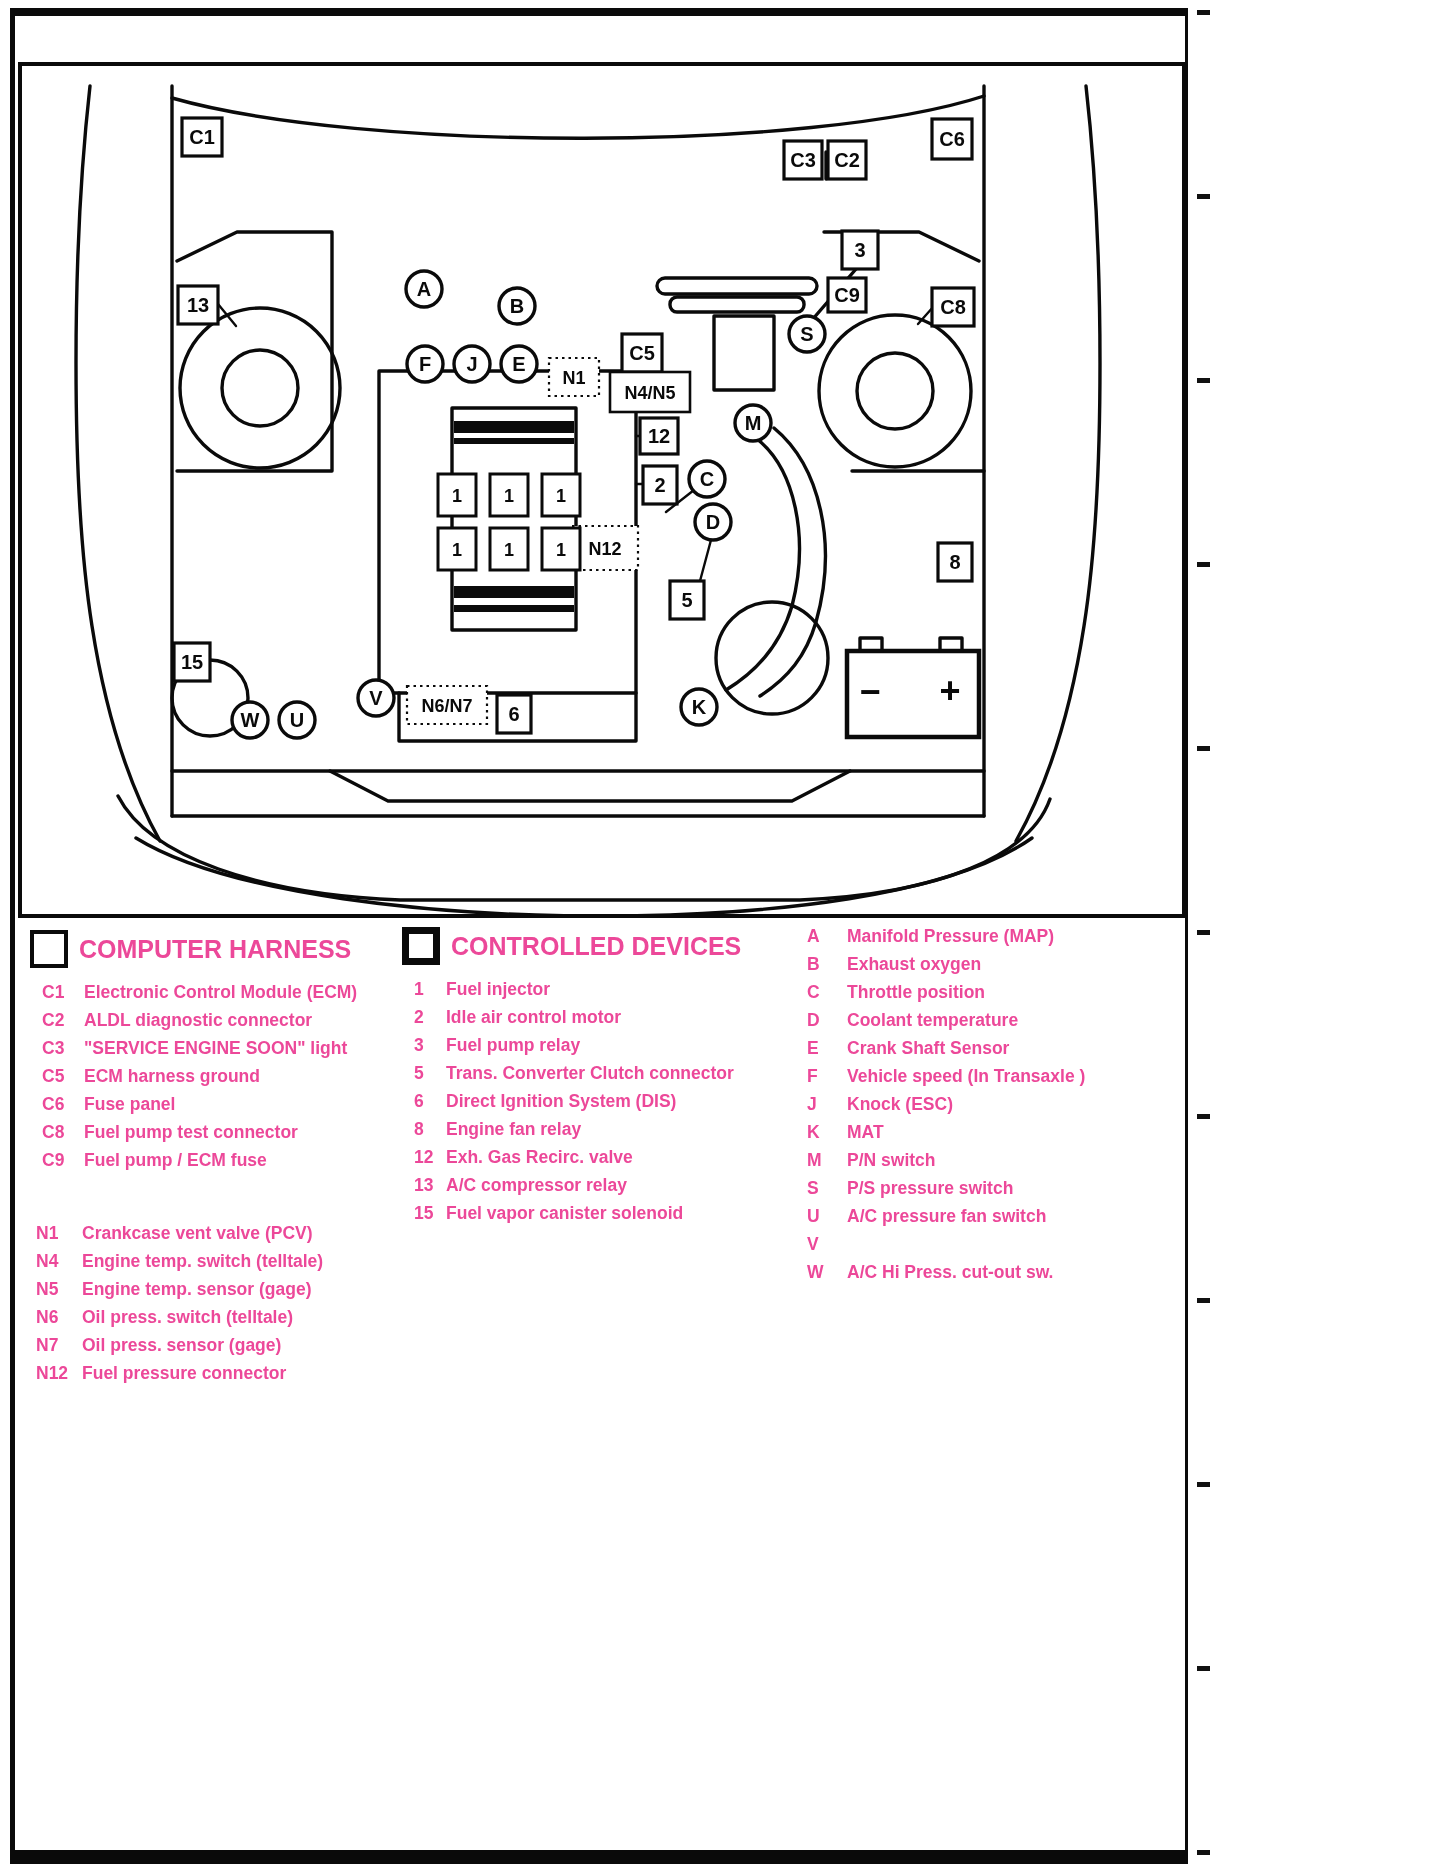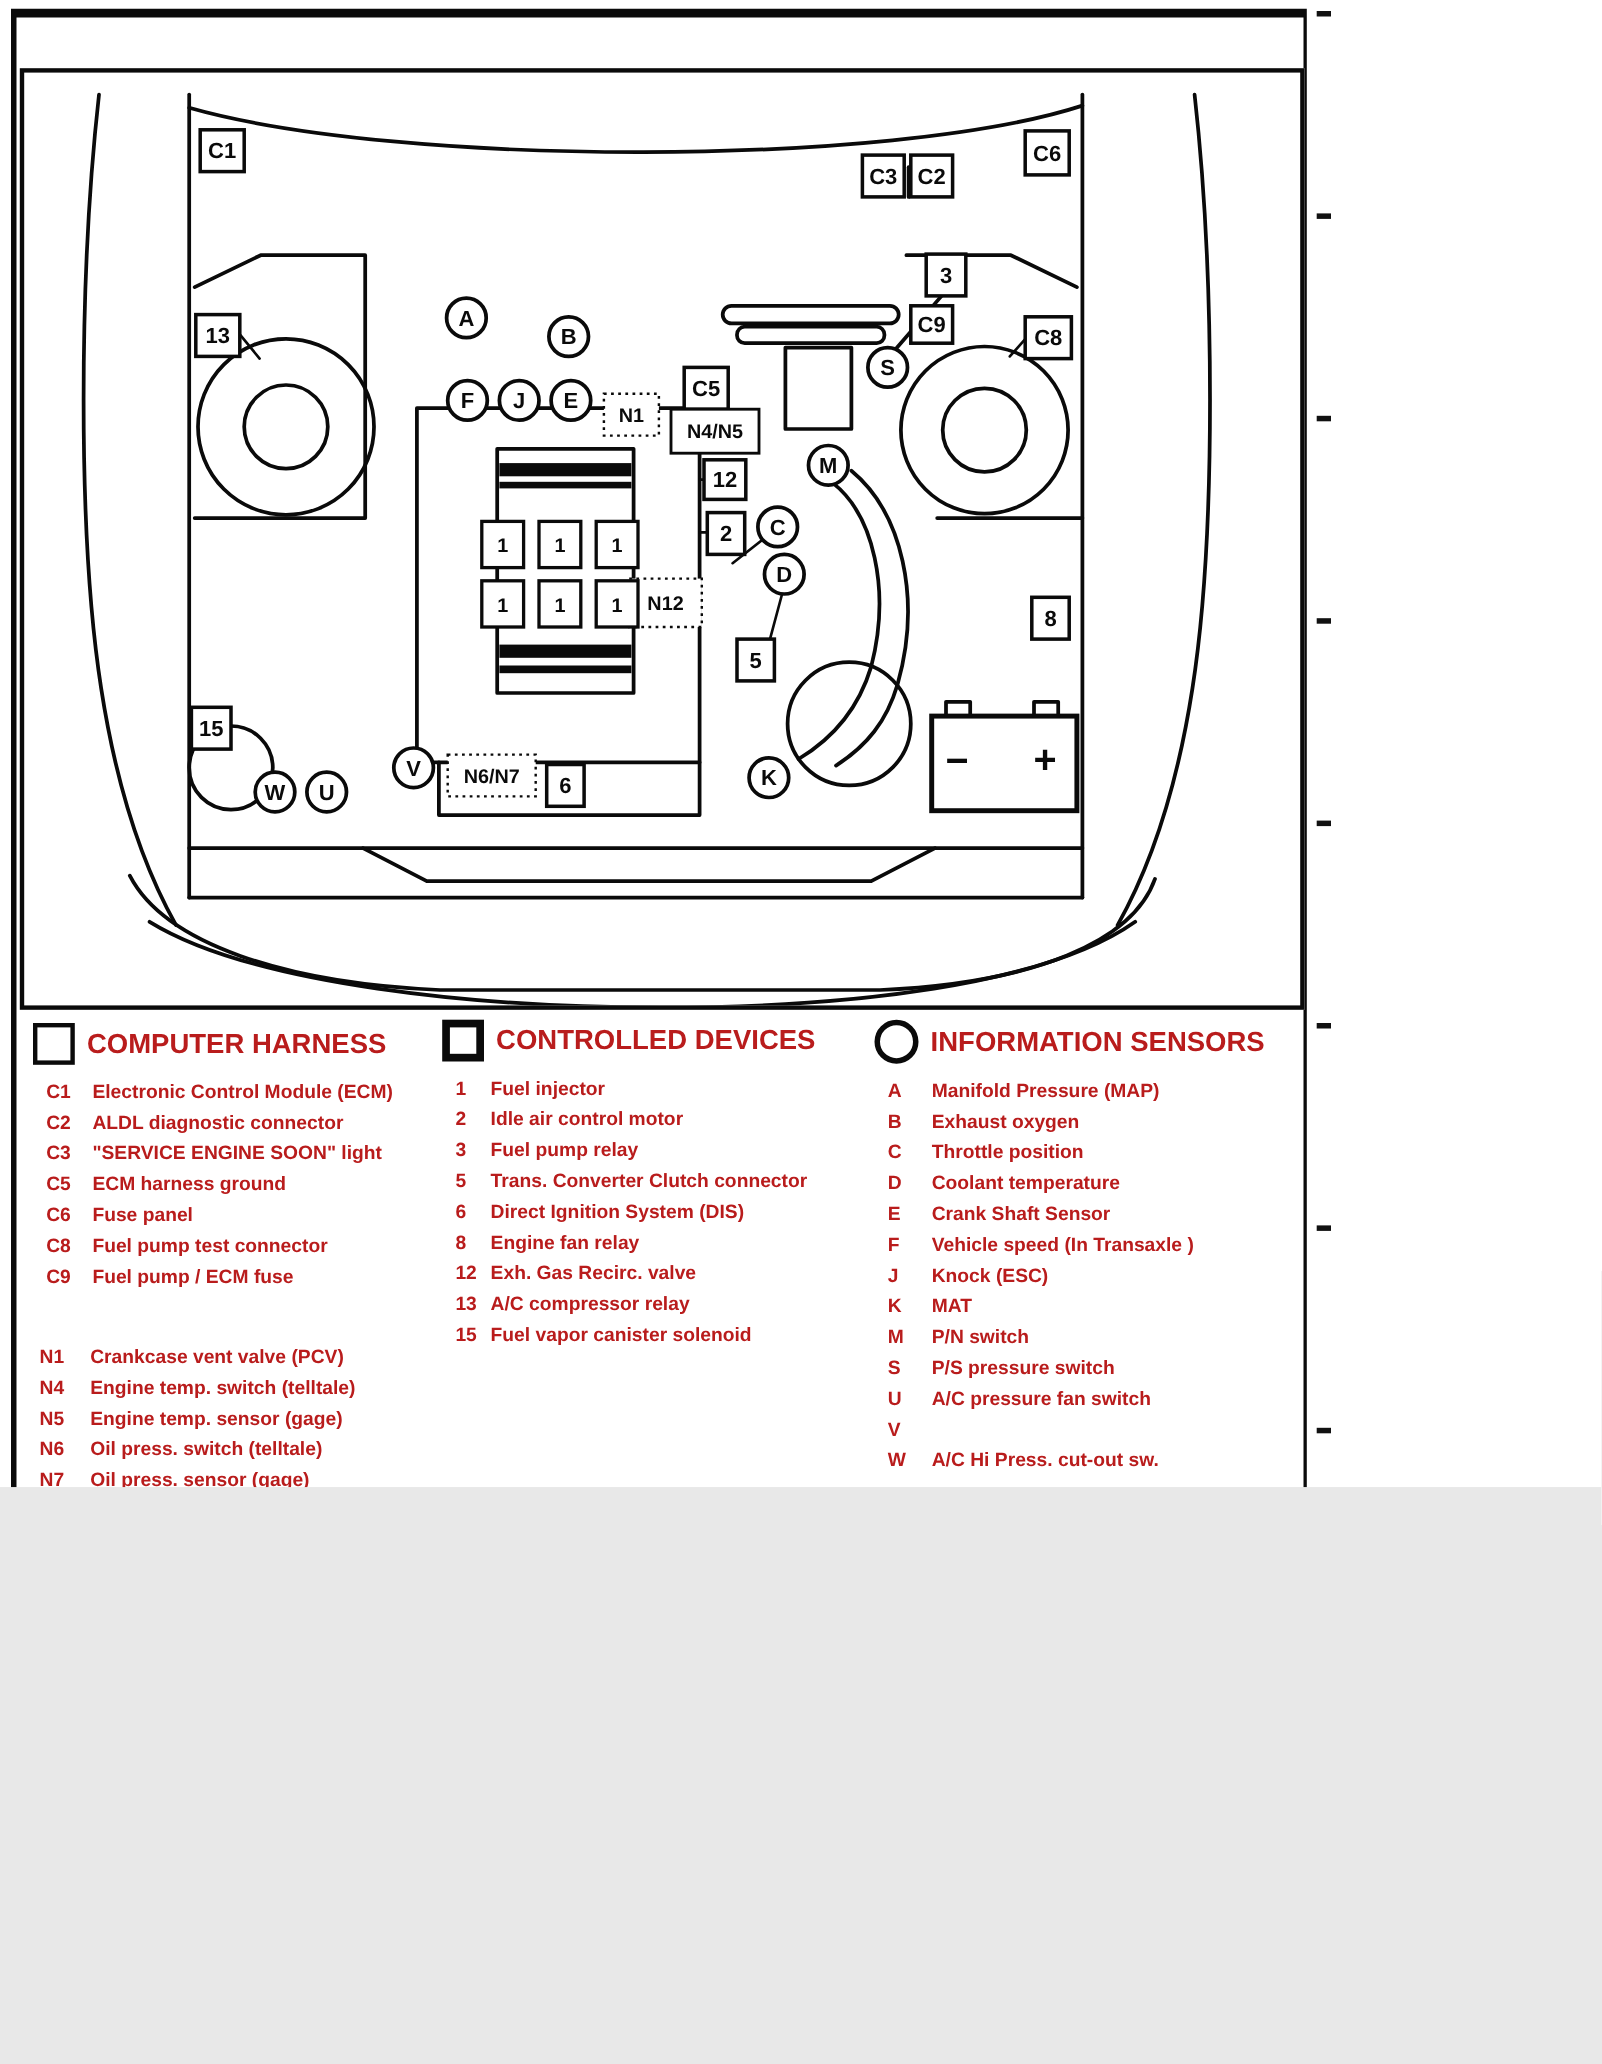--- a/index.html
+++ b/index.html
@@ -1,17 +1,17 @@
 <!DOCTYPE html>
 <html><head>
 <meta charset="utf-8">
 <style>
   html,body{margin:0;padding:0;background:#e8e8e8;}
-  .canvas{position:relative;width:1456px;height:1352px;background:#ffffff;overflow:hidden;
-          font-family:"Liberation Sans",sans-serif;color:#b91c1c;}
+  .canvas{position:relative;width:1456px;height:1876px;background:#ffffff;overflow:hidden;
+          font-family:"Liberation Sans",sans-serif;color:#ec4899;}
   .frame{position:absolute;left:10px;top:8px;width:1178px;height:1856px;box-sizing:border-box;
          border-style:solid;border-color:#0a0a0a;border-width:8px 3px 14px 5px;}
   .diagram-box{position:absolute;left:18px;top:62px;width:1168px;height:856px;box-sizing:border-box;
          border:4px solid #0a0a0a;background:#fff;}
   .diagram-box svg{display:block;width:100%;height:100%;}
 
   
   .art{fill:none;stroke:#0a0a0a;stroke-width:3.4;stroke-linecap:round;stroke-linejoin:round;}
   .art4{fill:none;stroke:#0a0a0a;stroke-width:4.5;}
   .art-thin{fill:none;stroke:#0a0a0a;stroke-width:2.4;stroke-linecap:round;}
@@ -346,24 +346,20 @@
           <span class="lbl">A/C compressor relay</span>
         </div>
         <div class="legend-item">
           <span class="code">15</span>
           <span class="lbl">Fuel vapor canister solenoid</span>
         </div>
       </div>
   </section>
 
   <section class="legend col3">
-    <header>
-      <span class="icon circle"></span>
-      <h2>INFORMATION SENSORS</h2>
-    </header>
     <div class="items">
         <div class="legend-item">
           <span class="code">A</span>
           <span class="lbl">Manifold Pressure (MAP)</span>
         </div>
         <div class="legend-item">
           <span class="code">B</span>
           <span class="lbl">Exhaust oxygen</span>
         </div>
         <div class="legend-item">

